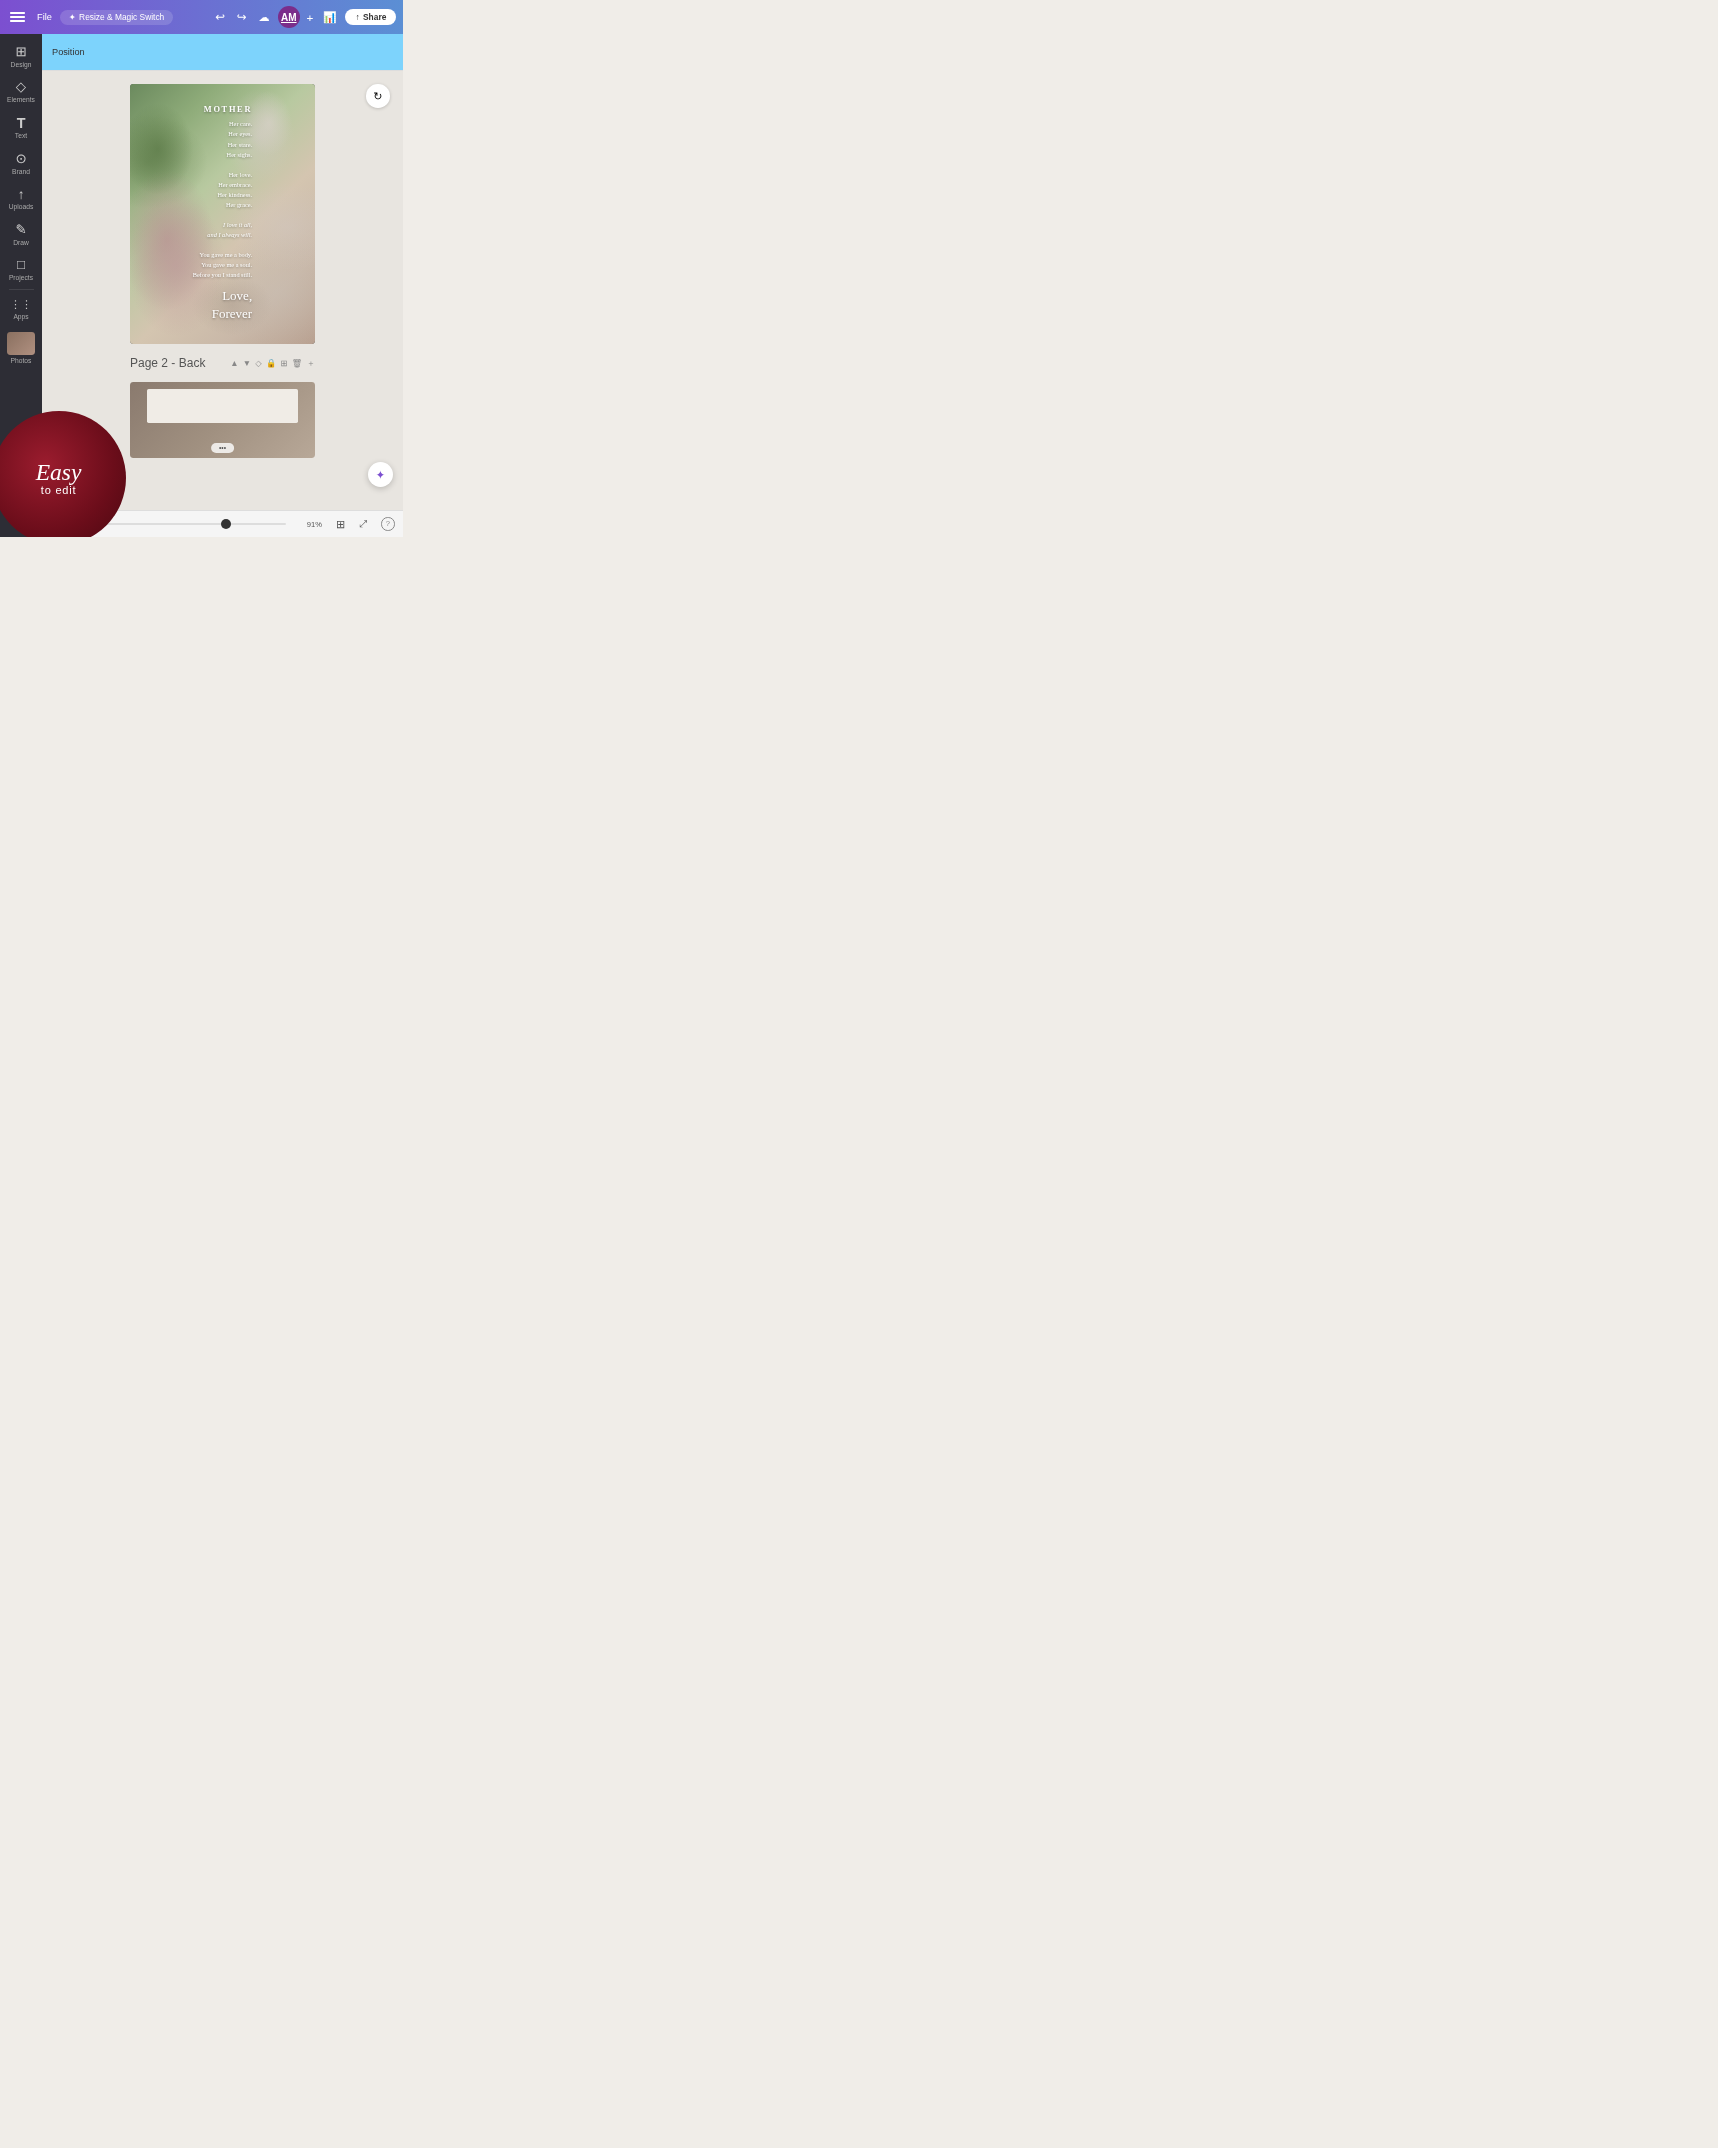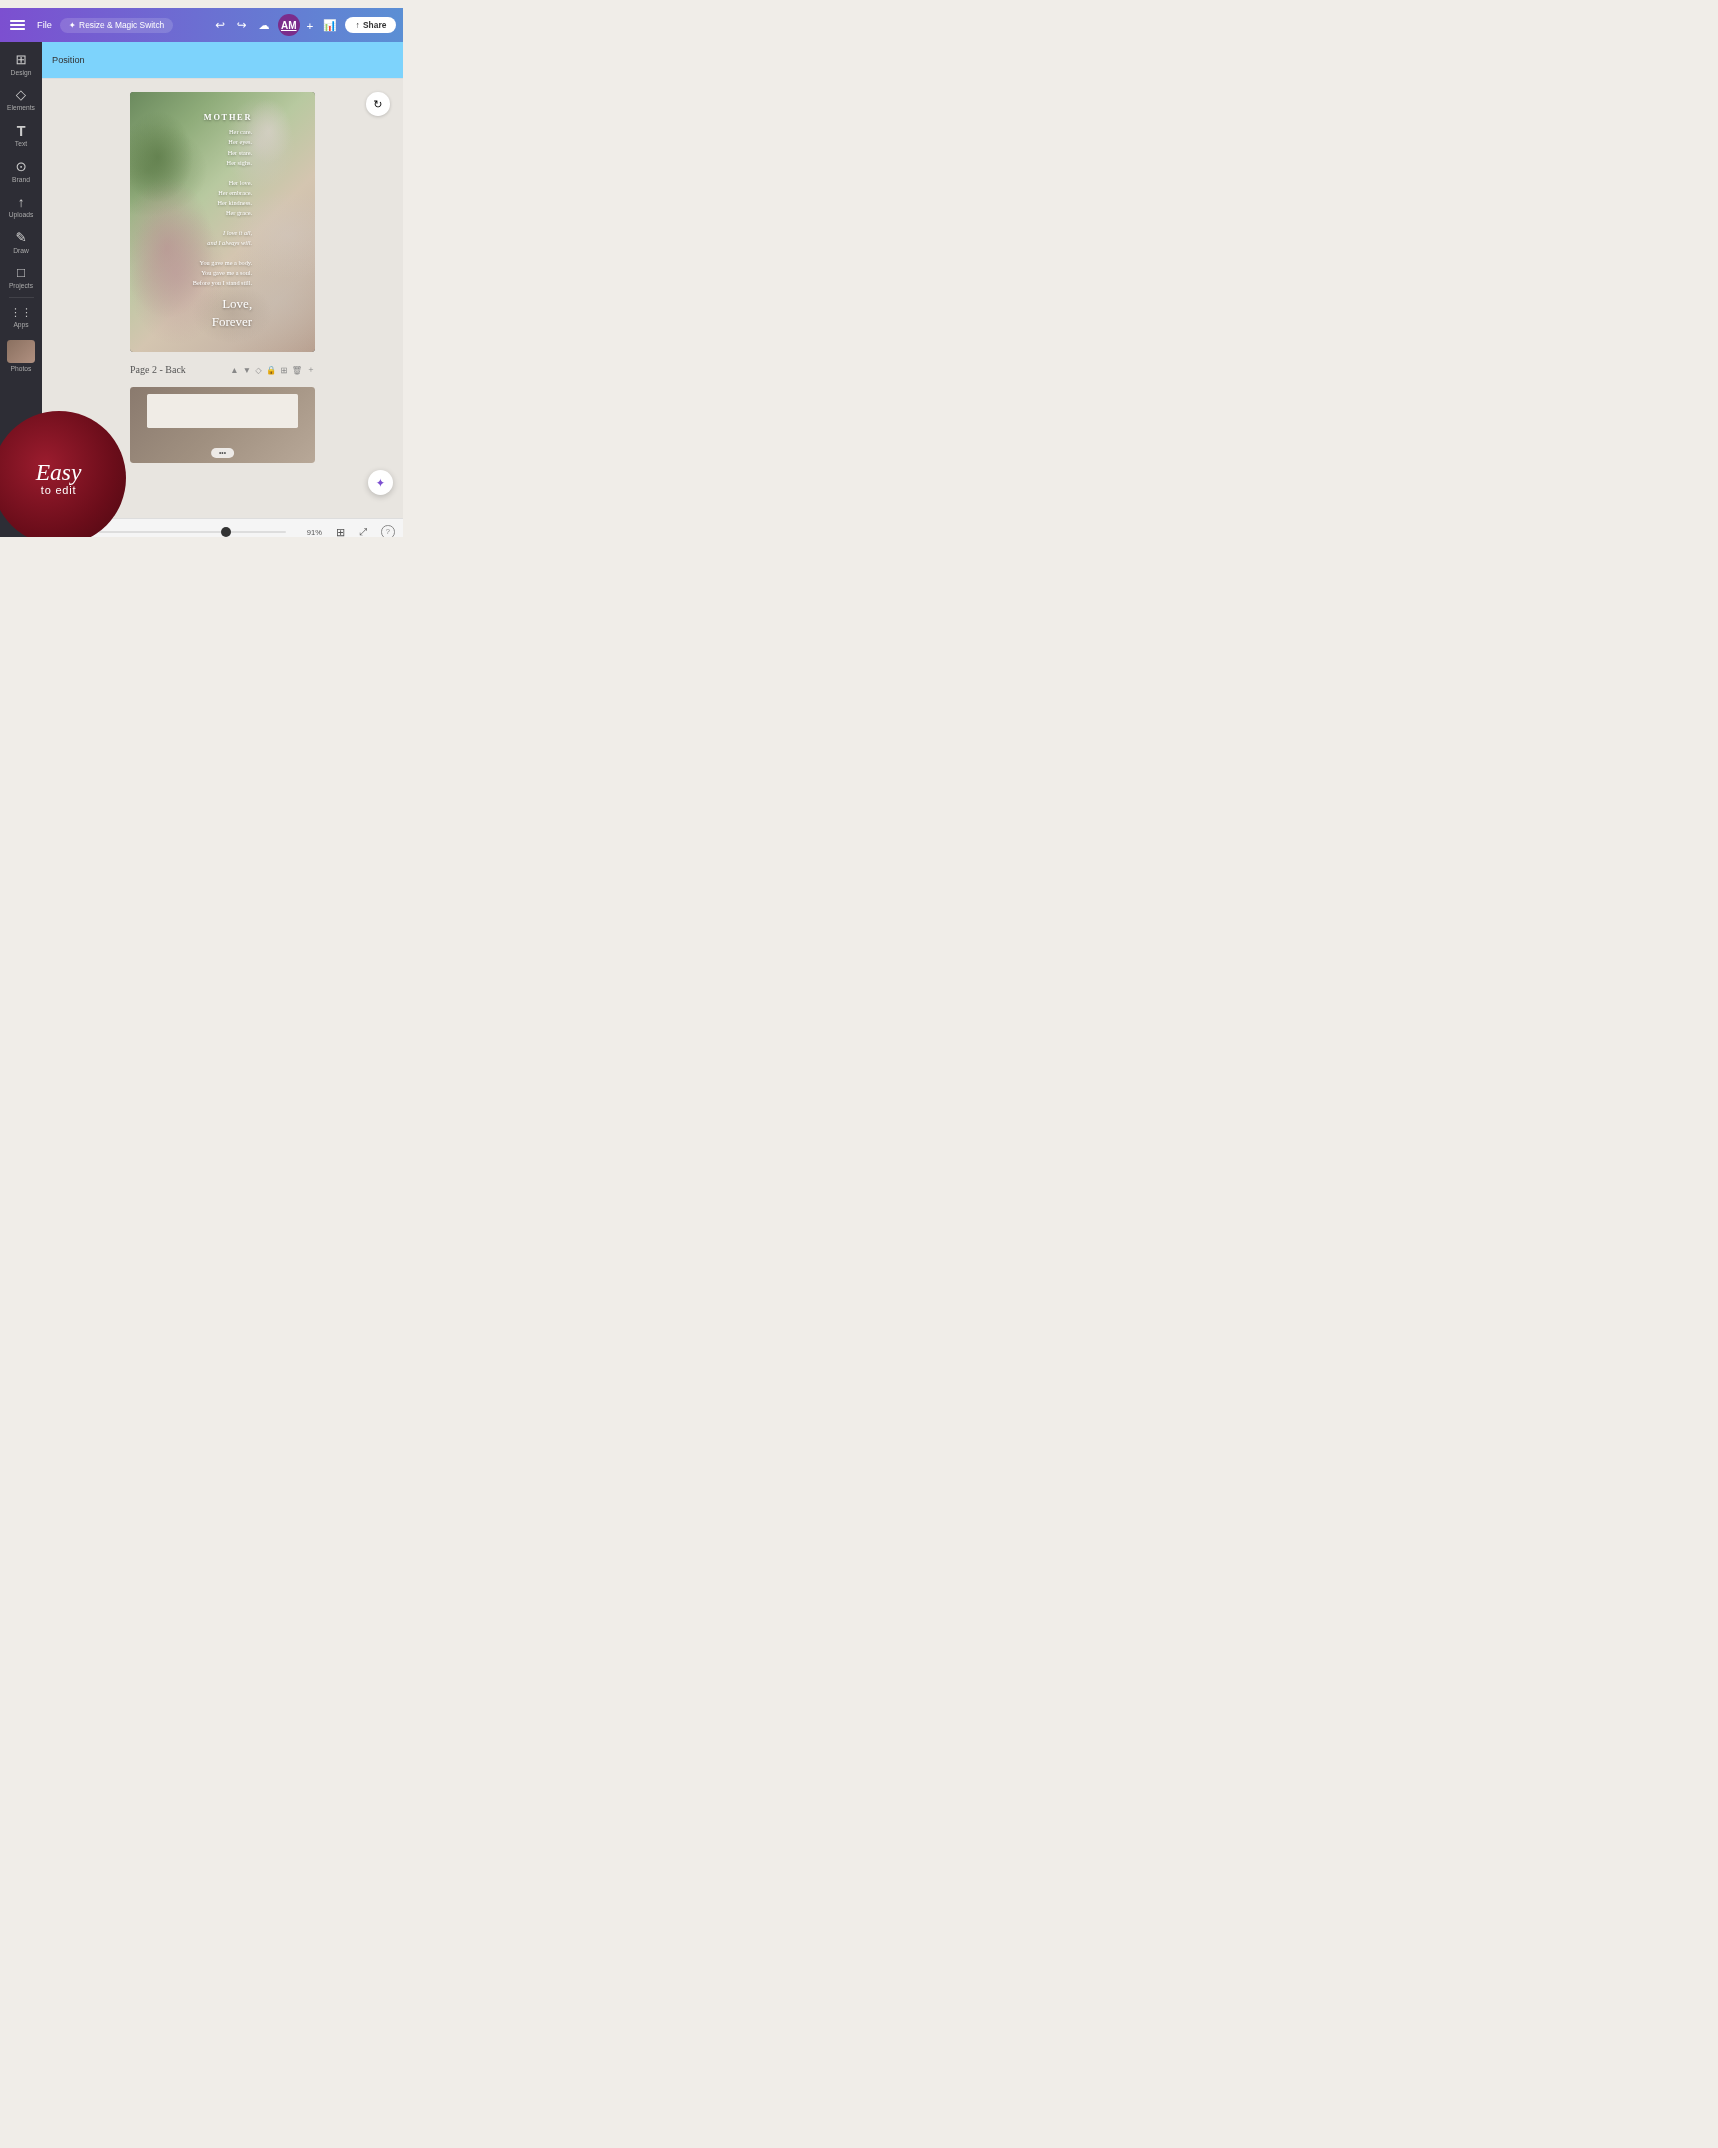--- a/index.html
+++ b/index.html
@@ -15,21 +15,20 @@
     
     .header {
       height: 34px;
       background: linear-gradient(90deg, #7c4fd0 0%, #5b8fd4 100%);
       display: flex;
       align-items: center;
       padding: 0 6.7px;
       gap: 5px;
       position: relative;
       z-index: 10;
-      margin-top: 8px;
     }
     .header-menu-btn {
       width: 22px; height: 22px;
       display: flex; flex-direction: column; justify-content: center; gap: 2.5px;
       padding: 3.4px; cursor: pointer;
     }
     .header-menu-btn span {
       display: block; height: 1.7px; background: white; border-radius: 0.8px;
     }
     .header-file {
@@ -214,25 +213,24 @@
     
     .page-label-row {
       display: flex;
       align-items: center;
       gap: 5px;
       padding: 3.4px 0;
       width: 185px;
       flex-shrink: 0;
     }
     .page-label-text {
-      font-size: 10px;
+      font-size: 12px;
       color: #555;
       font-weight: 500;
       flex: 1;
-      font-family: Liberation Serif, serif;
     }
     .page-label-icons {
       display: flex; gap: 4.2px; align-items: center;
     }
     .page-label-icon {
       font-size: 8.4px; color: #888; cursor: pointer;
     }
 
     
     .page2-card {

